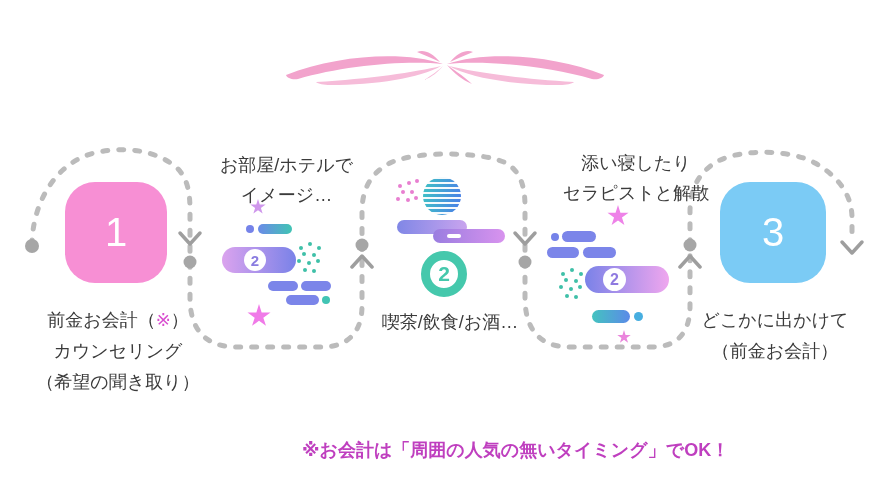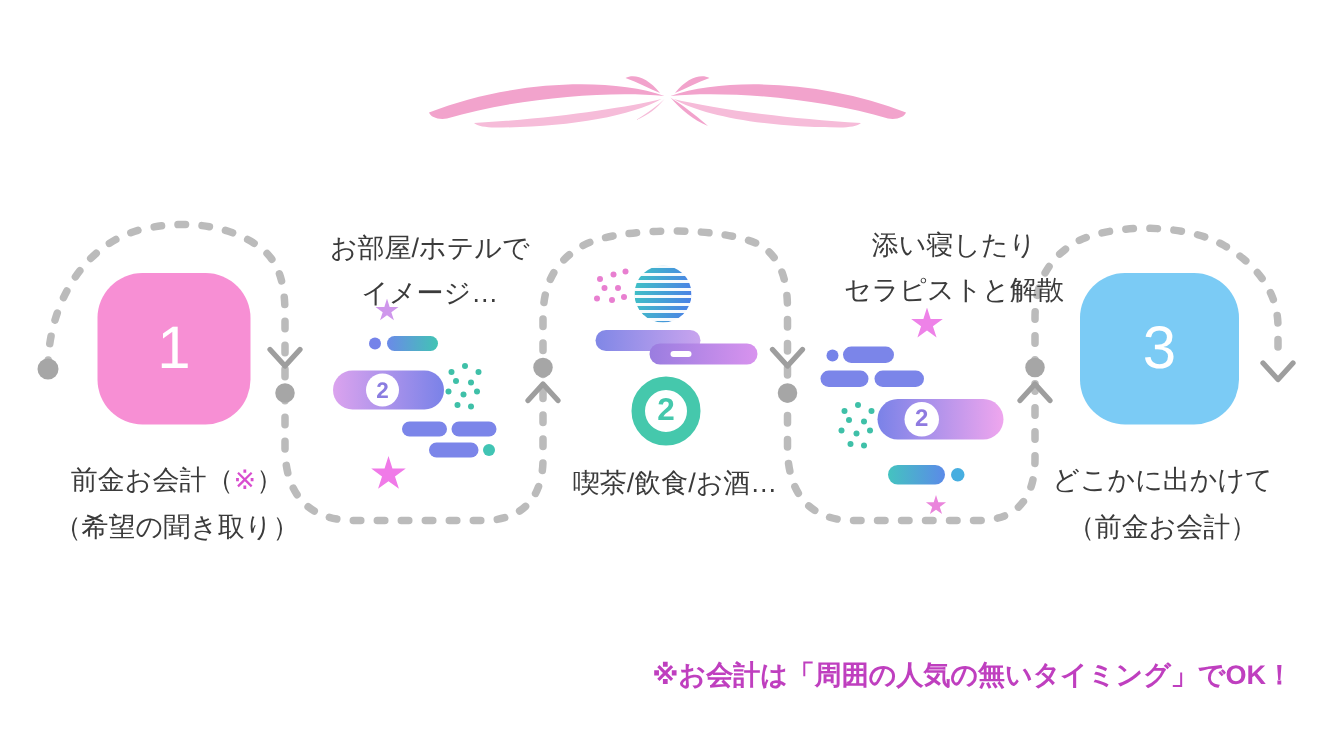--- a/index.html
+++ b/index.html
@@ -16,21 +16,21 @@
   
   .sq{border-radius:30px;display:flex;align-items:center;justify-content:center;}
   .sq .num{color:#ffffff;font-size:40px;font-weight:500;}
   .sq-pink{left:65px;top:182px;width:102px;height:101px;background:#f78fd4;}
   .sq-blue{left:720px;top:182px;width:106px;height:101px;background:#7bcbf5;}
   
   .cap{color:#3b3b3b;font-size:18px;line-height:31px;text-align:center;}
   .cap .mark{color:#d84ecf;}
   .lab{color:#3b3b3b;font-size:18px;line-height:30px;text-align:center;}
   .notes{
-    right:28px;top:436px;width:560px;text-align:right;
+    right:28px;top:436px;width:560px;
     color:#bf3fbf;font-size:18px;line-height:29px;font-weight:bold;
   }
   
   .pill{border-radius:999px;}
   .dot{border-radius:50%;}
   .badge{
     background:#ffffff;border-radius:50%;display:flex;align-items:center;justify-content:center;
     font-weight:bold;color:#8a7ce0;
   }
   .star{clip-path:polygon(50% 0%,61% 35%,98% 35%,68% 57%,79% 91%,50% 70%,21% 91%,32% 57%,2% 35%,39% 35%);}
@@ -89,20 +89,21 @@
       <path d="M680,267 L690,256 L700,267"></path>
       <path d="M842,242 L852,253 L862,242"></path>
     </g>
   </svg>
 
   <div class="abs sq sq-pink">
     <span class="num">1</span>
   </div>
   <div class="abs cap" style="left:30px;top:305px;width:176px;">
     <div><span>前金お会計（</span><span class="mark">※</span><span>）</span></div>
+    <div>カウンセリング</div>
     <div>（希望の聞き取り）</div>
   </div>
 
   <div class="abs lab" style="left:204px;top:150px;width:165px;">
     <div>お部屋/ホテルで</div>
     <div>イメージ…</div>
   </div>
 
   <div>
     <div class="abs star" style="left:250px;top:199px;width:16px;height:16px;background:#cf97ec;"></div>

